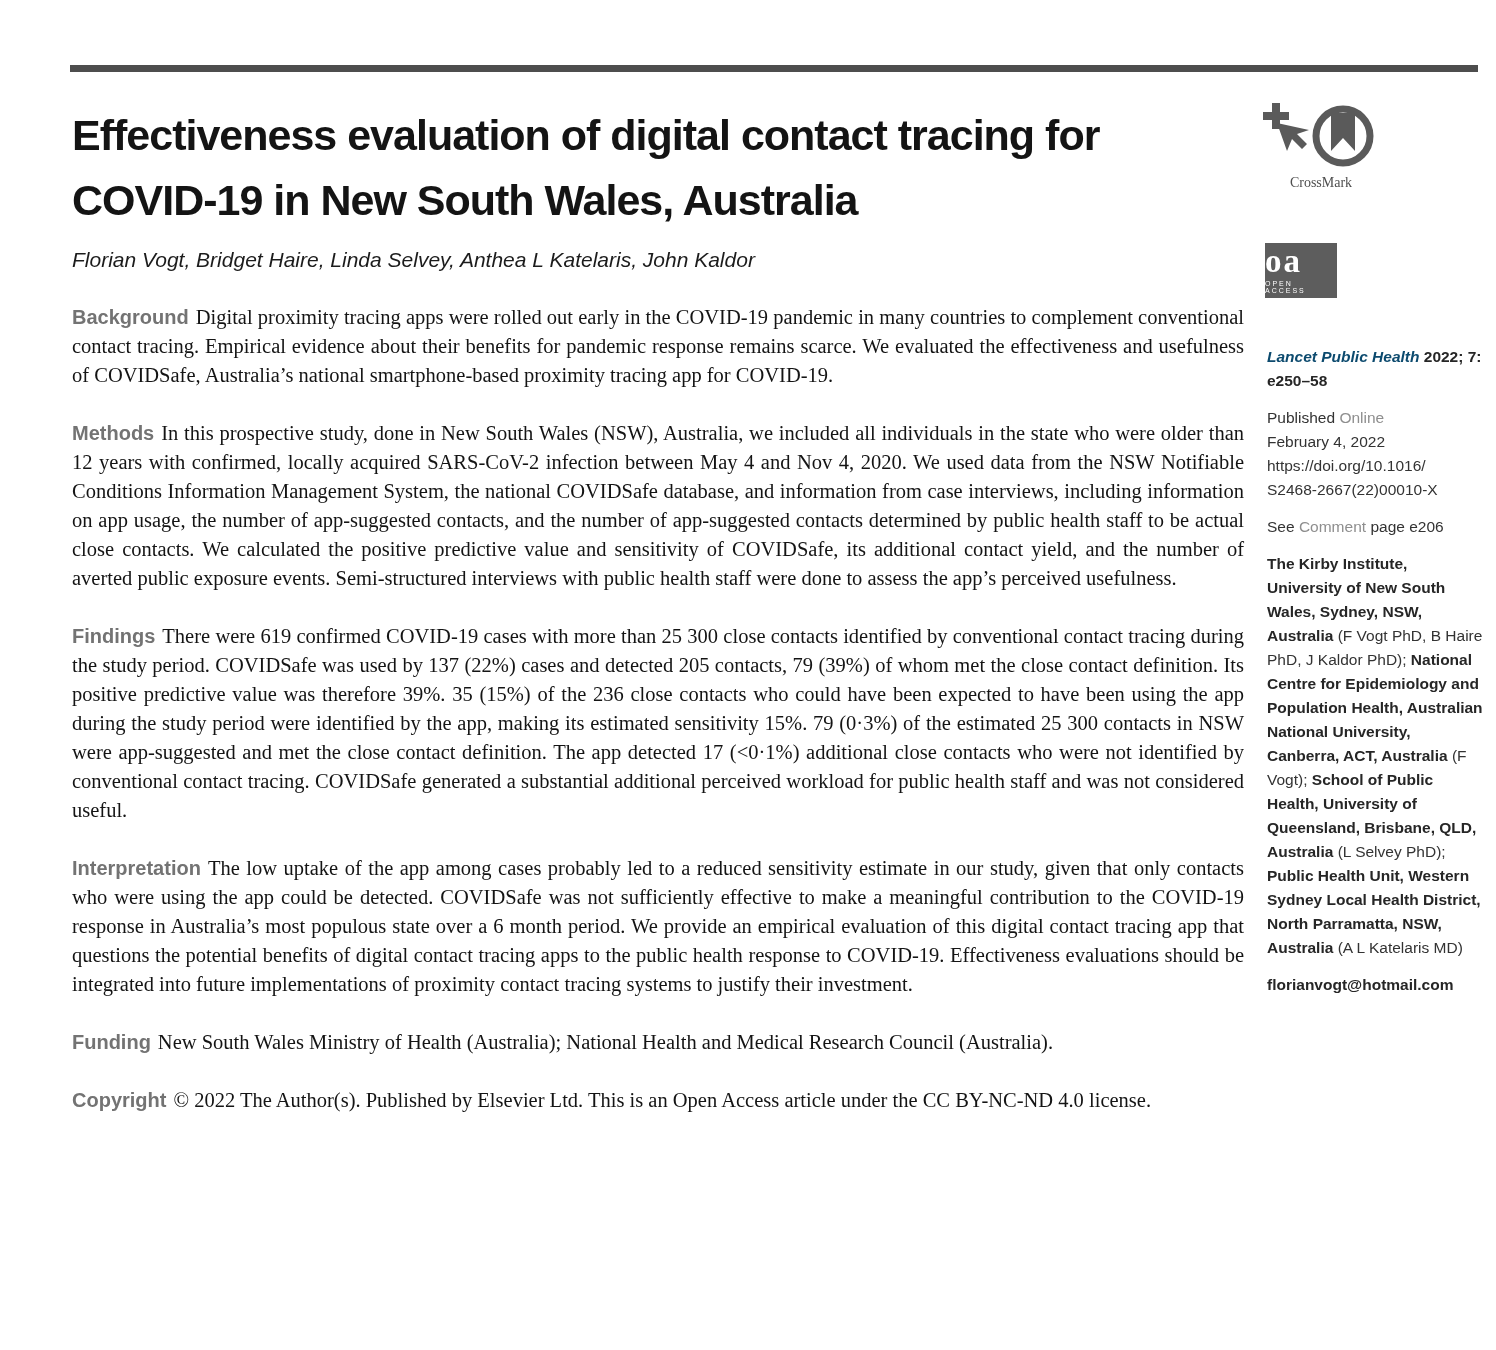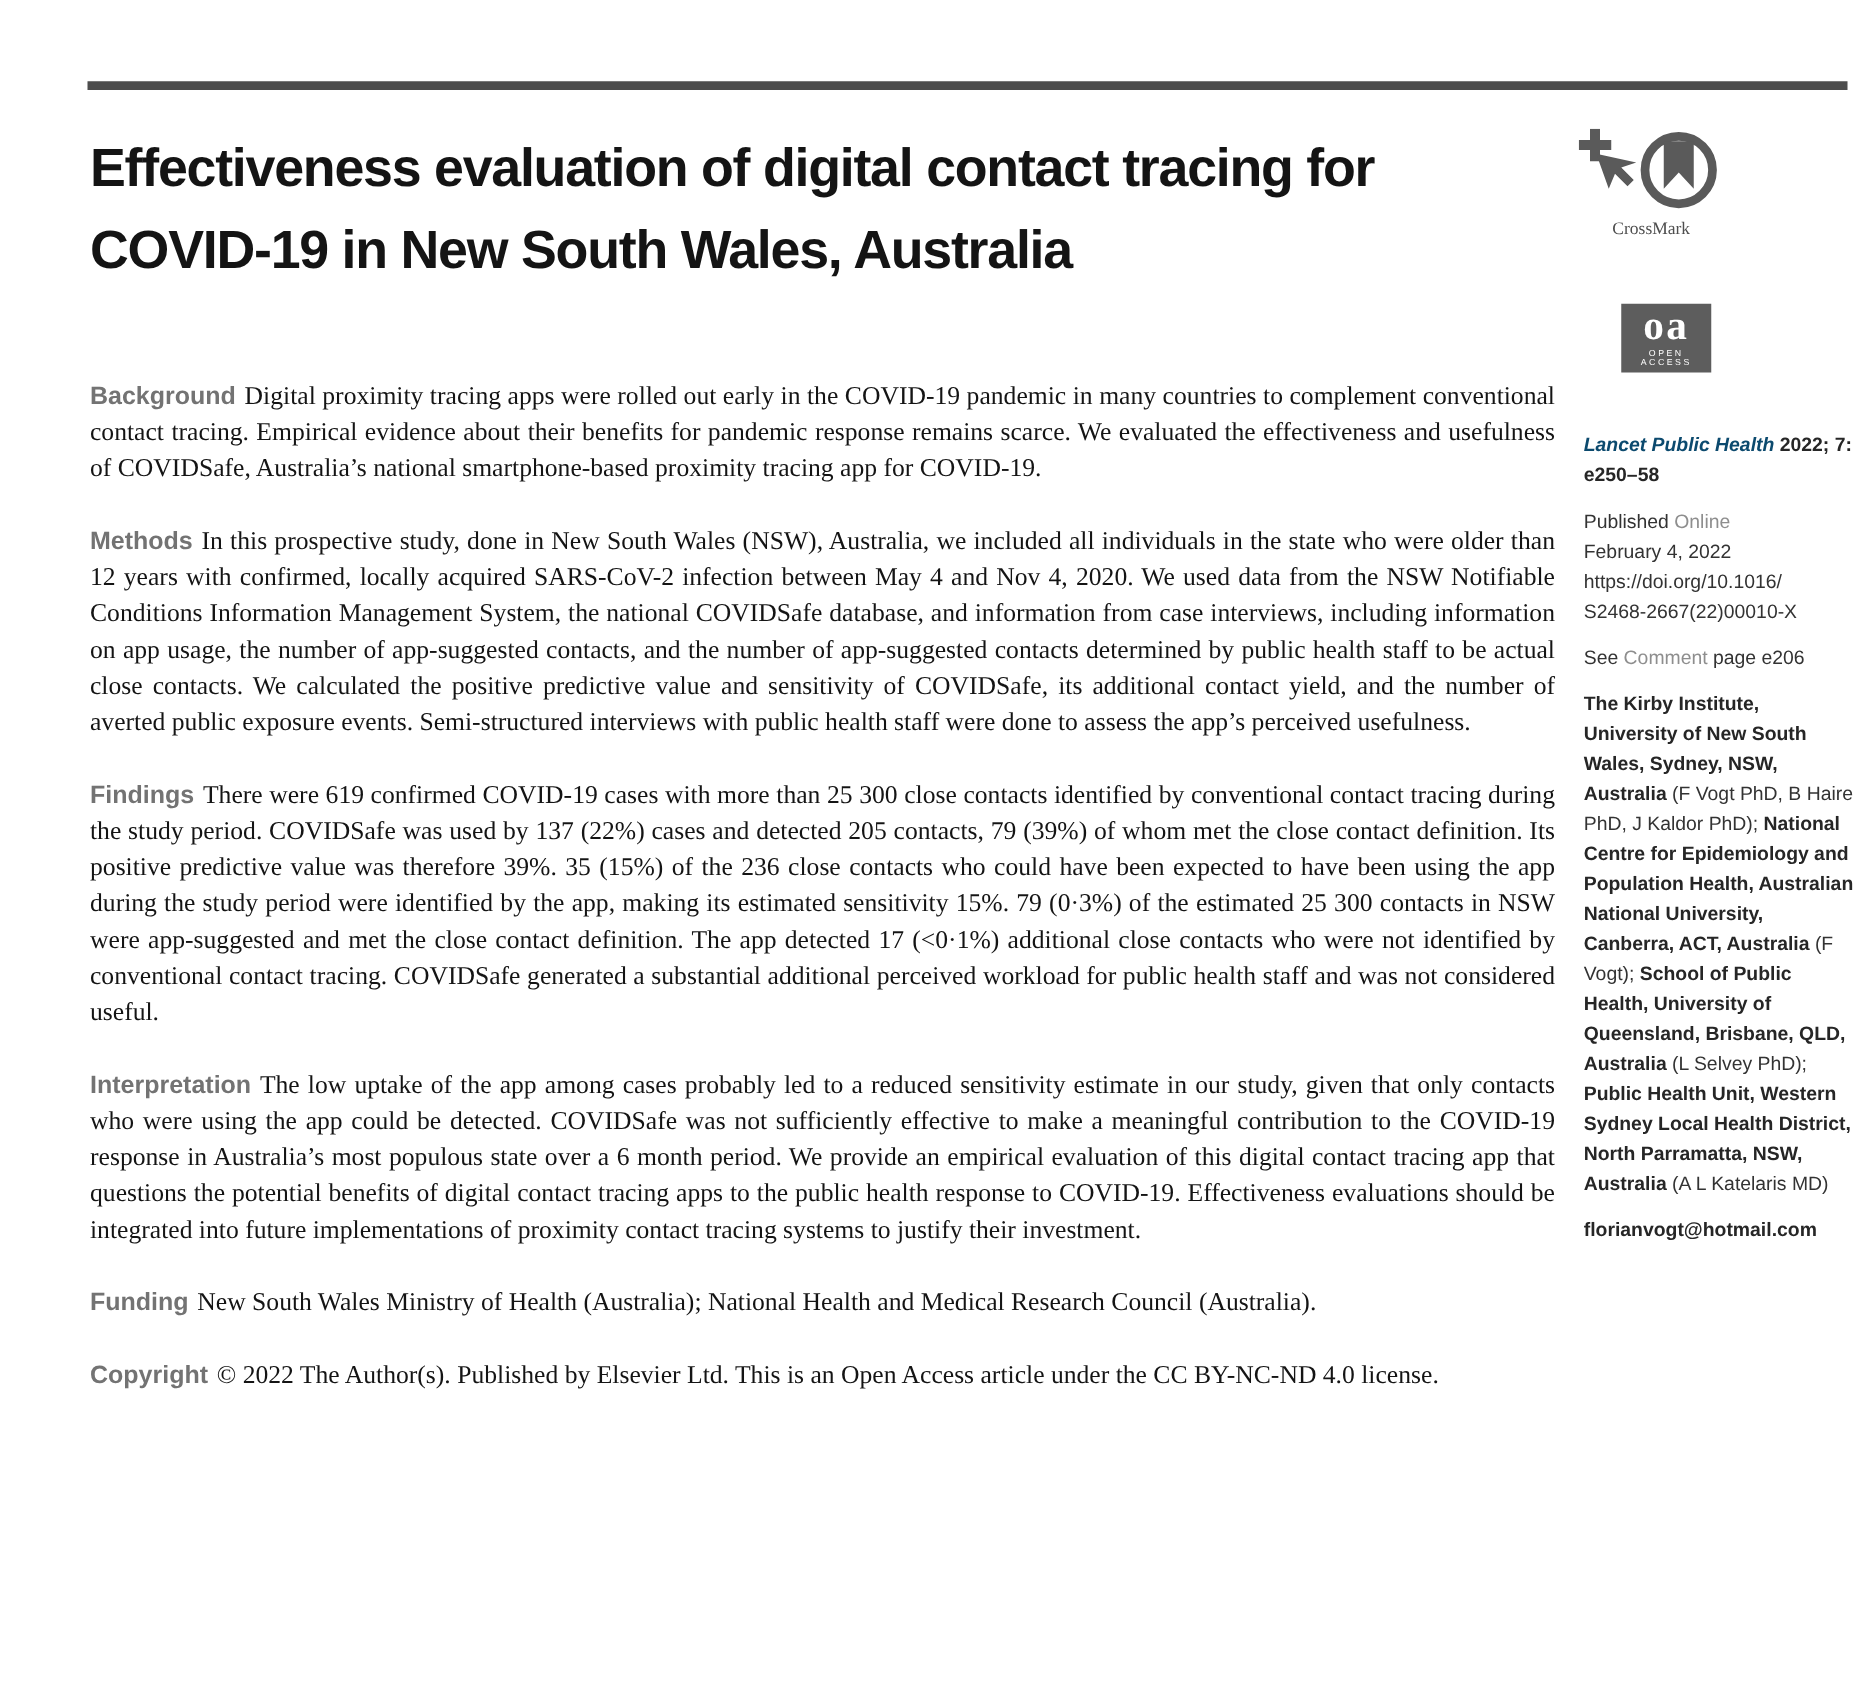--- a/index.html
+++ b/index.html
@@ -50,25 +50,25 @@
     cursor: pointer;
   }
   .crossmark-label {
     font-family: "Liberation Serif", "DejaVu Serif", serif;
     font-size: 14px;
     color: #4e4e4e;
     margin-top: 2px;
   }
   .oa-badge {
     position: absolute;
-    left: 1272px; top: 243px;
+    left: 1240px; top: 243px;
     width: 72px; height: 55px;
     background: #5d5d5d;
     color: #ffffff;
-    text-align: center;
+    text-align: left;
     cursor: pointer;
   }
   .oa-text {
     font-family: "Liberation Serif", "DejaVu Serif", serif;
     font-weight: bold;
     font-size: 33px;
     line-height: 36px;
     letter-spacing: 2px;
   }
   .oa-sub {
@@ -123,20 +123,21 @@
 </head>
 <body>
 
 <div class="page">
 
   <div class="top-rule"></div>
 
   <h1 class="title">Effectiveness evaluation of digital contact tracing for
 COVID-19 in New South Wales, Australia</h1>
 
+  <div class="authors">Florian Vogt, Bridget Haire, Linda Selvey, Anthea L Katelaris, John Kaldor</div>
 
   <div class="crossmark">
     <svg width="116" height="66" viewBox="0 0 116 66">
 
       <path d="M9,0 h8 v9 h9 v8 h-9 v9 h-8 v-9 H0 v-8 h9 z" fill="#5a5a5a"></path>
 
       <path d="M14,20 L24,48 L29,36 L39,46 L44,41 L34,31 L46,27 Z" fill="#5a5a5a"></path>
 
       <circle cx="80" cy="33" r="27" fill="#ffffff" stroke="#5a5a5a" stroke-width="7"></circle>
       <path d="M68,10 H92 V48 L80,35 L68,48 Z" fill="#5a5a5a"></path>

